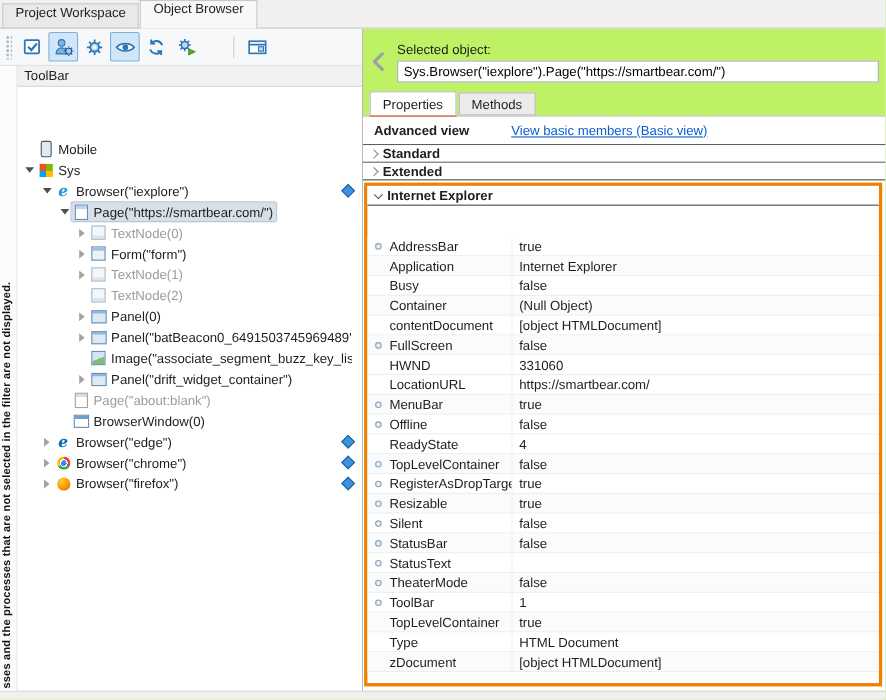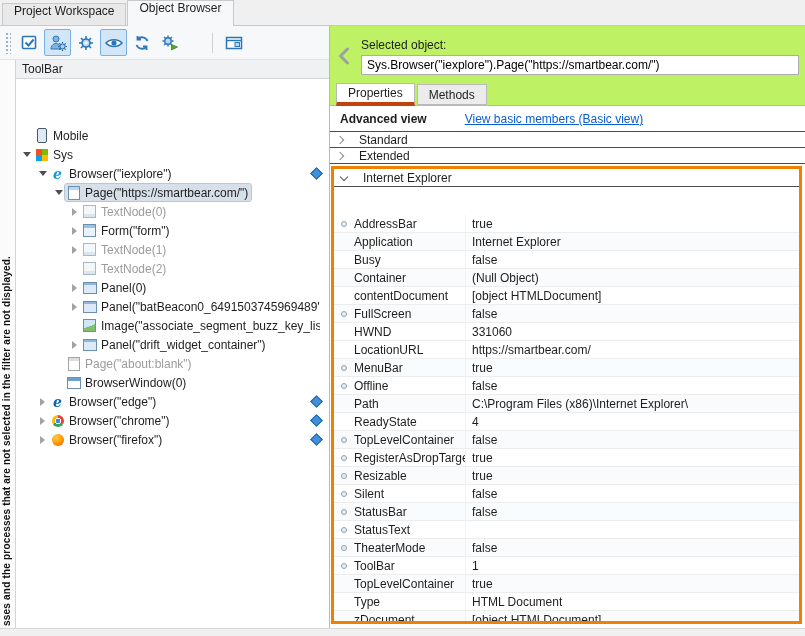--- a/index.html
+++ b/index.html
@@ -62,29 +62,29 @@
   
   .right { flex:1; min-width:0; display:flex; flex-direction:column; background:#bef264; }
   .sel-area { height:56px; flex:none; display:flex; align-items:center; padding:4px 6px 0 2px; }
   .back-btn { width:26px; height:26px; flex:none; display:flex; align-items:center; justify-content:center; background:transparent; border:none; margin-right:3px; }
   .sel-col { flex:1; min-width:0; display:flex; flex-direction:column; }
   .sel-label { margin-bottom:3px; }
   .sel-input { height:20px; width:100%; border:1px solid #a9adb3; background:#fff; padding:0 5px; font:12px "Liberation Sans", sans-serif; }
 
   .insp-tabs { height:23px; flex:none; display:flex; align-items:flex-end; padding-left:6px; }
   .itab { position:relative; z-index:1; height:21px; display:flex; align-items:center; padding:0 11px; background:#ececec; border:1px solid #b9b9b9; margin-right:2px; cursor:default; }
-  .itab.active { height:23px; background:#fff; border-bottom:4px solid #c2410c; margin-bottom:-1px; z-index:3; }
+  .itab.active { height:23px; background:#fff; border-bottom:1px solid #c2410c; margin-bottom:-1px; z-index:3; }
   .insp-body { flex:1; min-height:0; background:#fff; border-top:1px solid #b9b9b9; display:flex; flex-direction:column; padding-top:3px; }
 
   .adv-row { flex:none; display:flex; align-items:center; padding:3px 8px 5px 10px; border-bottom:1px solid #4c4c4c; }
   .adv-label { font-weight:bold; margin-right:38px; }
   .adv-link { color:#0b5ed0; text-decoration:underline; cursor:pointer; }
 
   .section-row { flex:none; height:16px; display:flex; align-items:center; padding-left:3px; border-bottom:1px solid #4c4c4c; background:#fff; }
-  .section-title { font-weight:normal; margin-left:16px; }
+  .section-title { font-weight:bold; margin-left:5px; }
   .chev { width:6px; height:6px; flex:none; border-right:1.6px solid #8b8b8b; border-bottom:1.6px solid #8b8b8b; transform:rotate(-45deg); margin-left:4px; }
   .chev.down { transform:rotate(45deg); border-color:#5a5a5a; margin-top:-2px; }
 
   .ie-box { flex:1; min-height:0; border:3px solid #ef8000; margin:2px 3px 4px 1px; display:flex; flex-direction:column; background:#fff;gap:28px; }
   .ie-header { height:18px; border-bottom:1px solid #4c4c4c; }
   .props { flex:1; min-height:0; overflow:hidden; }
   .prop-row { height:18px; display:flex; align-items:center; border-bottom:1px solid #ededed; background:#fff; }
   .prop-row.alt { background:#fafbfc; }
   .prop-icon { width:20px; flex:none; display:flex; justify-content:center; }
   .prop-icon i { display:none; width:6px; height:6px; border:1px solid #8aa2b5; border-radius:50%; background:#e8eef3; }
@@ -410,25 +410,20 @@
     <span class="prop-name">MenuBar</span>
     <span class="prop-value">true</span>
   </div>
               <div class="prop-row writable">
     <span class="prop-icon">
                   <i></i>
                 </span>
     <span class="prop-name">Offline</span>
     <span class="prop-value">false</span>
   </div>
-              <div class="prop-row alt">
-    <span class="prop-icon"></span>
-    <span class="prop-name">Path</span>
-    <span class="prop-value">C:\Program Files (x86)\Internet Explorer\</span>
-  </div>
               <div class="prop-row">
     <span class="prop-icon"></span>
     <span class="prop-name">ReadyState</span>
     <span class="prop-value">4</span>
   </div>
               <div class="prop-row writable alt">
     <span class="prop-icon">
                   <i></i>
                 </span>
     <span class="prop-name">TopLevelContainer</span>

